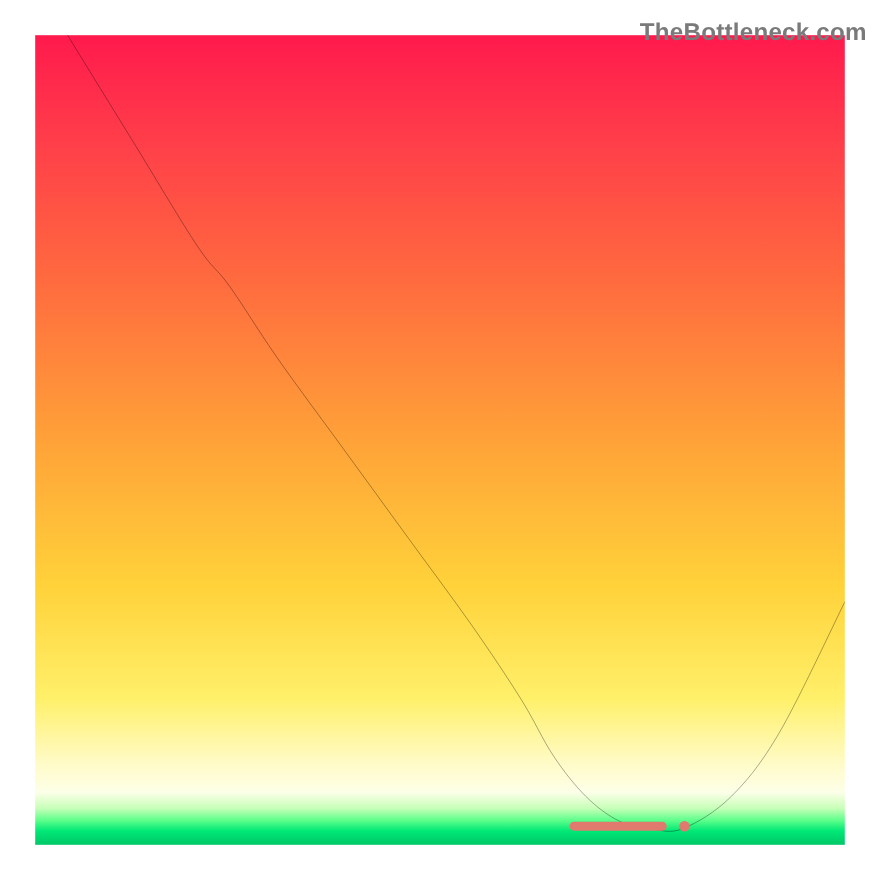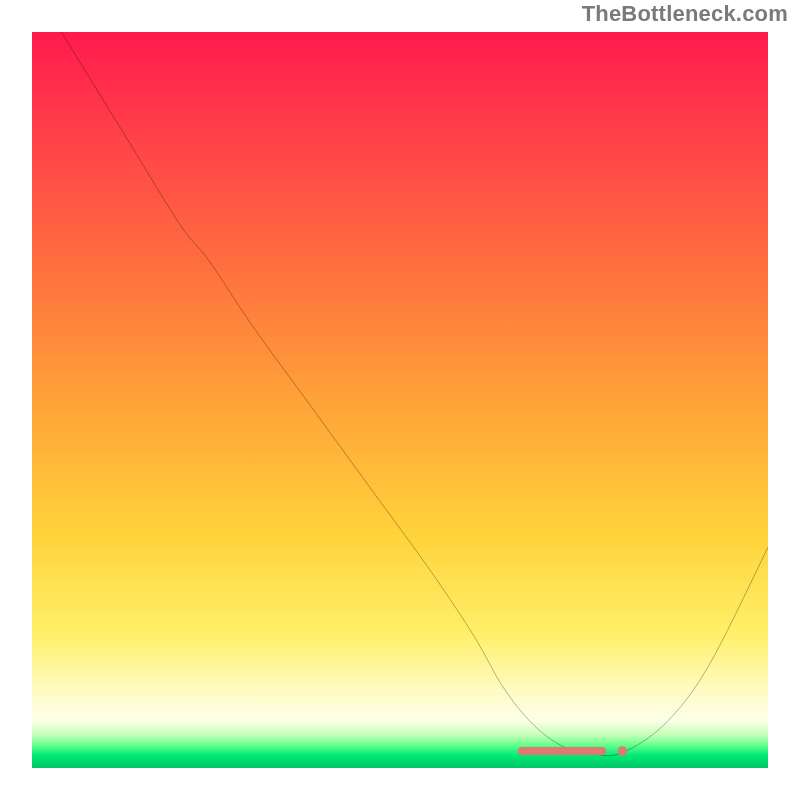--- a/index.html
+++ b/index.html
@@ -11,21 +11,21 @@
     font-family: Arial, Helvetica, sans-serif;
     overflow: hidden;
   }
   .stage {
     position: relative;
     width: 800px;
     height: 800px;
   }
   .watermark {
     position: absolute;
-    top: 1px;
+    top: 16px;
     right: 12px;
     font-size: 22px;
     font-weight: 600;
     color: #7a7a7a;
     letter-spacing: 0.2px;
     z-index: 10;
   }
   .plot-area {
     position: absolute;
     left: 32px;

